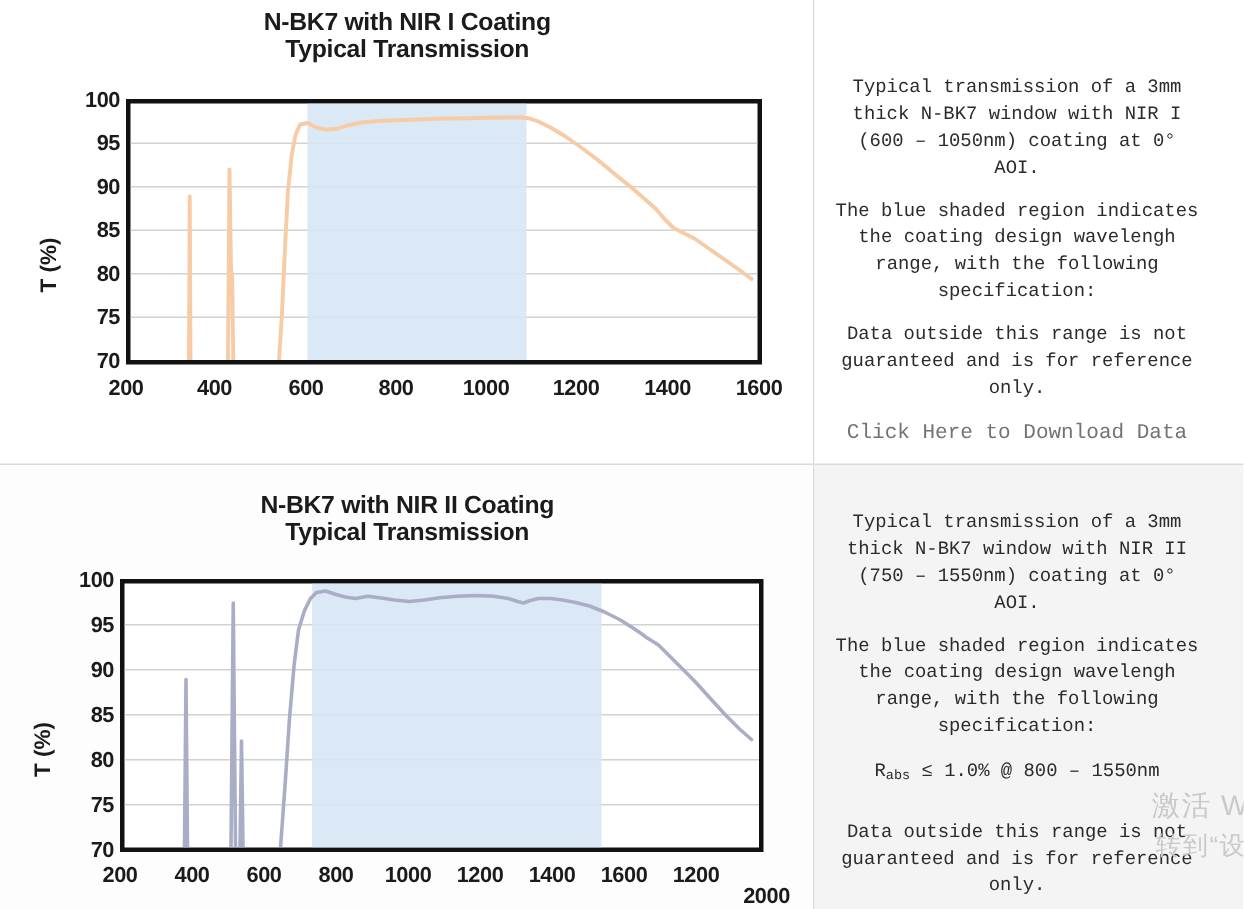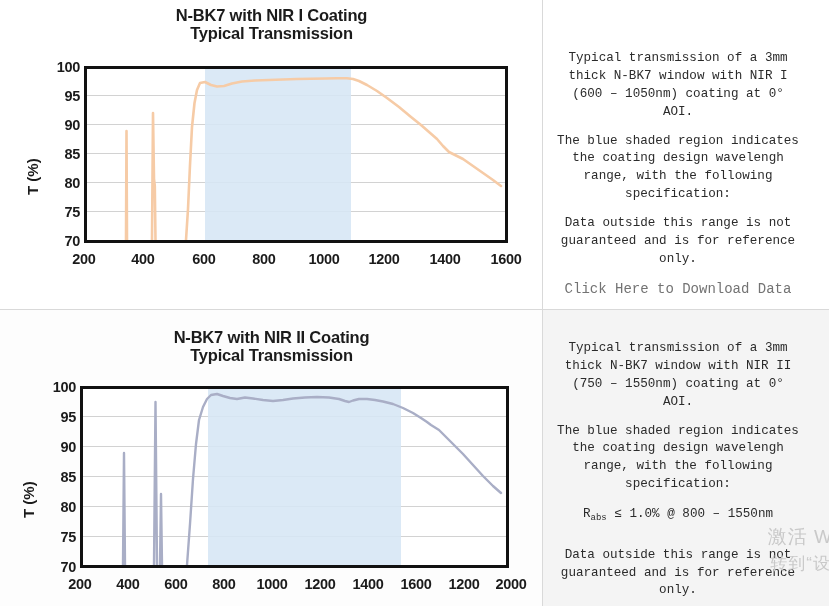--- a/index.html
+++ b/index.html
@@ -278,21 +278,21 @@
 
       <div class="xtick" style="left:58px; top:266px; width:44px;">200</div>
       <div class="xtick" style="left:106px; top:266px; width:44px;">400</div>
       <div class="xtick" style="left:154px; top:266px; width:44px;">600</div>
       <div class="xtick" style="left:202px; top:266px; width:44px;">800</div>
       <div class="xtick" style="left:247px; top:266px; width:50px;">1000</div>
       <div class="xtick" style="left:295px; top:266px; width:50px;">1200</div>
       <div class="xtick" style="left:343px; top:266px; width:50px;">1400</div>
       <div class="xtick" style="left:391px; top:266px; width:50px;">1600</div>
       <div class="xtick" style="left:439px; top:266px; width:50px;">1200</div>
-      <div class="xtick" style="left:486px; top:266px; width:50px;">2000</div>
+      <div class="xtick" style="left:486px; top:280px; width:50px;">2000</div>
     </div>
 
     <div class="info-cell" id="info-bottom">
       <div class="info-inner" style="top:30px;">
         <p class="info-para">Typical transmission of a 3mm thick N-BK7 window with NIR II (750 – 1550nm) coating at 0° AOI.</p>
         <p class="info-para">The blue shaded region indicates the coating design wavelengh range, with the following specification:</p>
         <div class="spec-block" style="margin-bottom:22px;">
           <p class="spec-line"><span>R</span><span class="sub">abs</span><span> ≤ 1.0% @ 800 – 1550nm</span></p>
         </div>
         <p class="info-para">Data outside this range is not guaranteed and is for reference only.</p>

